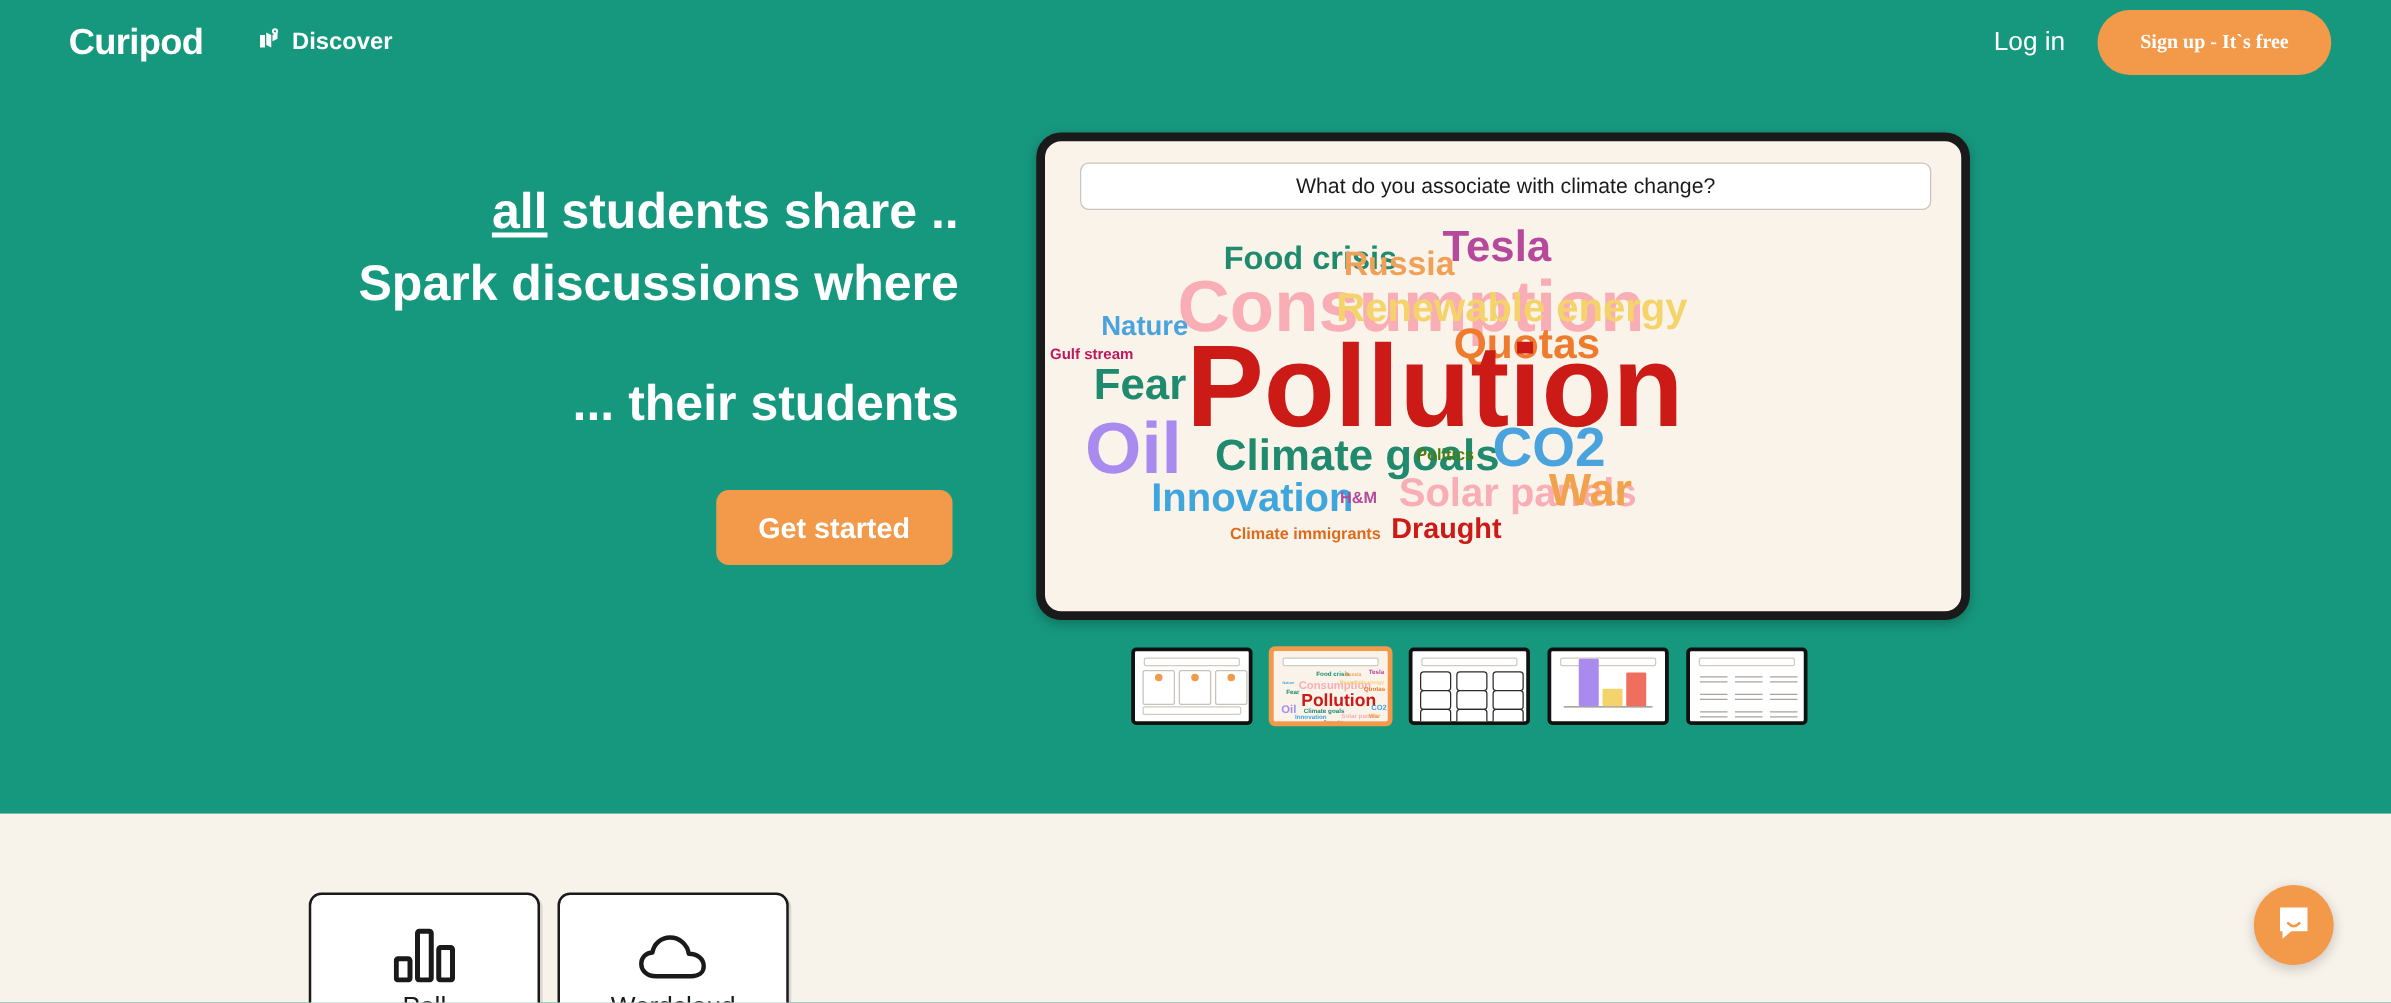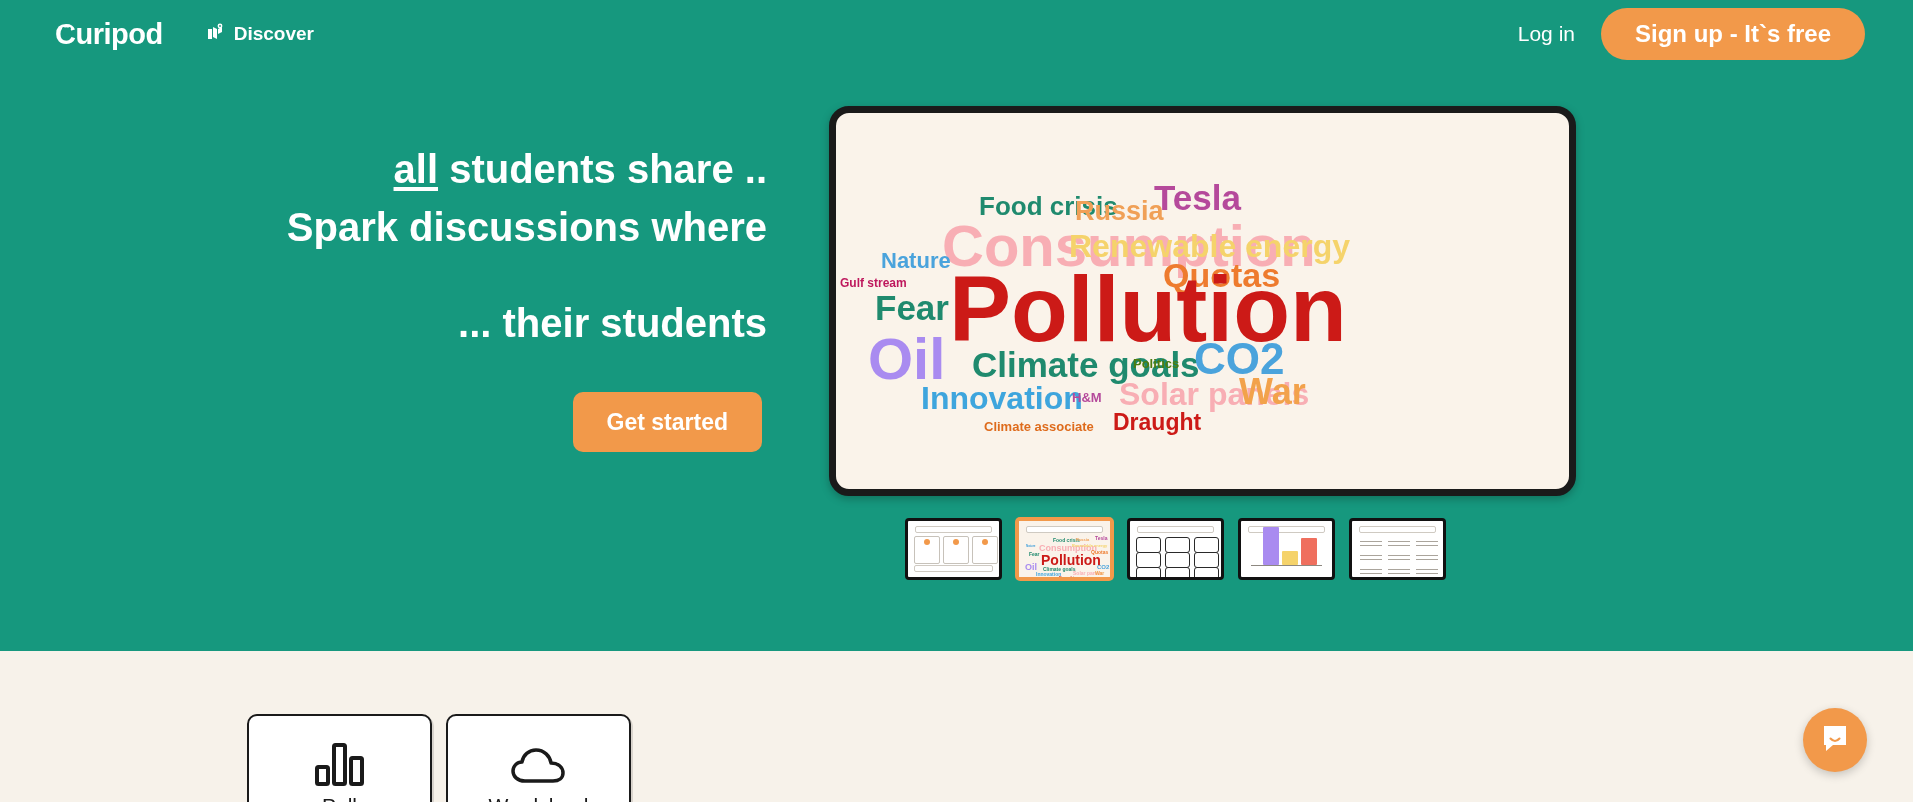--- a/index.html
+++ b/index.html
@@ -58,23 +58,23 @@
   }
   .nav-link.gen { margin-left:56px; }
   .nav-spacer { flex:1; }
   .login-link {
     color:#fff; font-size:21px; cursor:pointer; font-weight:normal;
     margin-right:26px;
   }
   .signup-btn {
     background:#F2994A; color:#fff; border:none; border-radius:28px;
     padding:0 34px; height:52px; line-height:52px;
-    font-size:24px; font-weight:bold; cursor:pointer;
+    font-size:16px; font-weight:bold; cursor:pointer;
     margin-right:48px;
-    font-family:Liberation Sans, sans-serif;
+    font-family:Liberation Serif, serif;
   }
 
   
   .hero-left {
     position:absolute; left:0px; top:140px; width:770px;
     text-align:right; padding-right:0px;
   }
   .hero-h1 {
     color:#fff; font-size:40px; font-weight:bold; line-height:1.45;
     padding-right:3px;
@@ -223,40 +223,41 @@
         </div>
         <div>Spark discussions where</div>
       </div>
       <div class="hero-h2">... their students</div>
       <div class="hero-cta-wrap">
         <button class="get-started-btn">Get started</button>
       </div>
     </div>
 
     <div class="wc-panel">
+      <div class="wc-question">What do you associate with climate change?</div>
       <div class="wc-canvas" id="wc-canvas">
           <span class="w" style="left: 143px; top: 18px; font-size: 26px; color: rgb(31, 138, 110);">Food crisis</span>
           <span class="w" style="left: 106px; top: 42px; font-size: 58px; color: rgb(248, 174, 180);">Consumption</span>
           <span class="w" style="left: 45px; top: 75px; font-size: 22px; color: rgb(74, 163, 220);">Nature</span>
           <span class="w" style="left: 4px; top: 102px; font-size: 12px; color: #be185d;">Gulf stream</span>
           <span class="w" style="left: 239px; top: 23px; font-size: 27px; color: rgb(240, 160, 87);">Russia</span>
           <span class="w" style="left: 318px; top: 5px; font-size: 35px; color: rgb(181, 73, 155);">Tesla</span>
           <span class="w" style="left: 233px; top: 55px; font-size: 32px; color: rgb(245, 211, 107);">Renewable energy</span>
           <span class="w" style="left: 327px; top: 83px; font-size: 34px; color: rgb(238, 123, 46);">Quotas</span>
           <span class="w" style="left: 113px; top: 88px; font-size: 93px; color: rgb(204, 26, 23);">Pollution</span>
           <span class="w" style="left: 39px; top: 115px; font-size: 35px; color: rgb(31, 138, 110);">Fear</span>
           <span class="w" style="left: 32px; top: 155px; font-size: 58px; color: rgb(169, 139, 240);">Oil</span>
           <span class="w" style="left: 136px; top: 172px; font-size: 35px; color: rgb(31, 138, 110);">Climate goals</span>
           <span class="w" style="left: 297px; top: 182px; font-size: 13px; color: #4d7c0f;">Politics</span>
           <span class="w" style="left: 358px; top: 162px; font-size: 44px; color: rgb(74, 163, 220);">CO2</span>
           <span class="w" style="left: 85px; top: 207px; font-size: 32px; color: rgb(62, 165, 221);">Innovation</span>
           <span class="w" style="left: 236px; top: 216px; font-size: 13px; color: rgb(181, 73, 155);">H&amp;M</span>
           <span class="w" style="left: 283px; top: 203px; font-size: 32px; color: rgb(248, 174, 180);">Solar panels</span>
           <span class="w" style="left: 403px; top: 199px; font-size: 36px; color: rgb(242, 162, 75);">War</span>
-          <span class="w" style="left: 148px; top: 245px; font-size: 13px; color: rgb(222, 107, 28);">Climate associate</span>
+          <span class="w" style="left: 148px; top: 245px; font-size: 13px; color: rgb(222, 107, 28);">Climate immigrants</span>
           <span class="w" style="left: 277px; top: 236px; font-size: 23px; color: rgb(204, 26, 23);">Draught</span>
         </div>
     </div>
 
     <div class="thumbs" id="thumbs">
         <div class="thumb t1">
           <div class="tb-q"></div>
           <div class="tb-box c1"></div>
           <div class="tb-box c2"></div>
           <div class="tb-box c3"></div>

